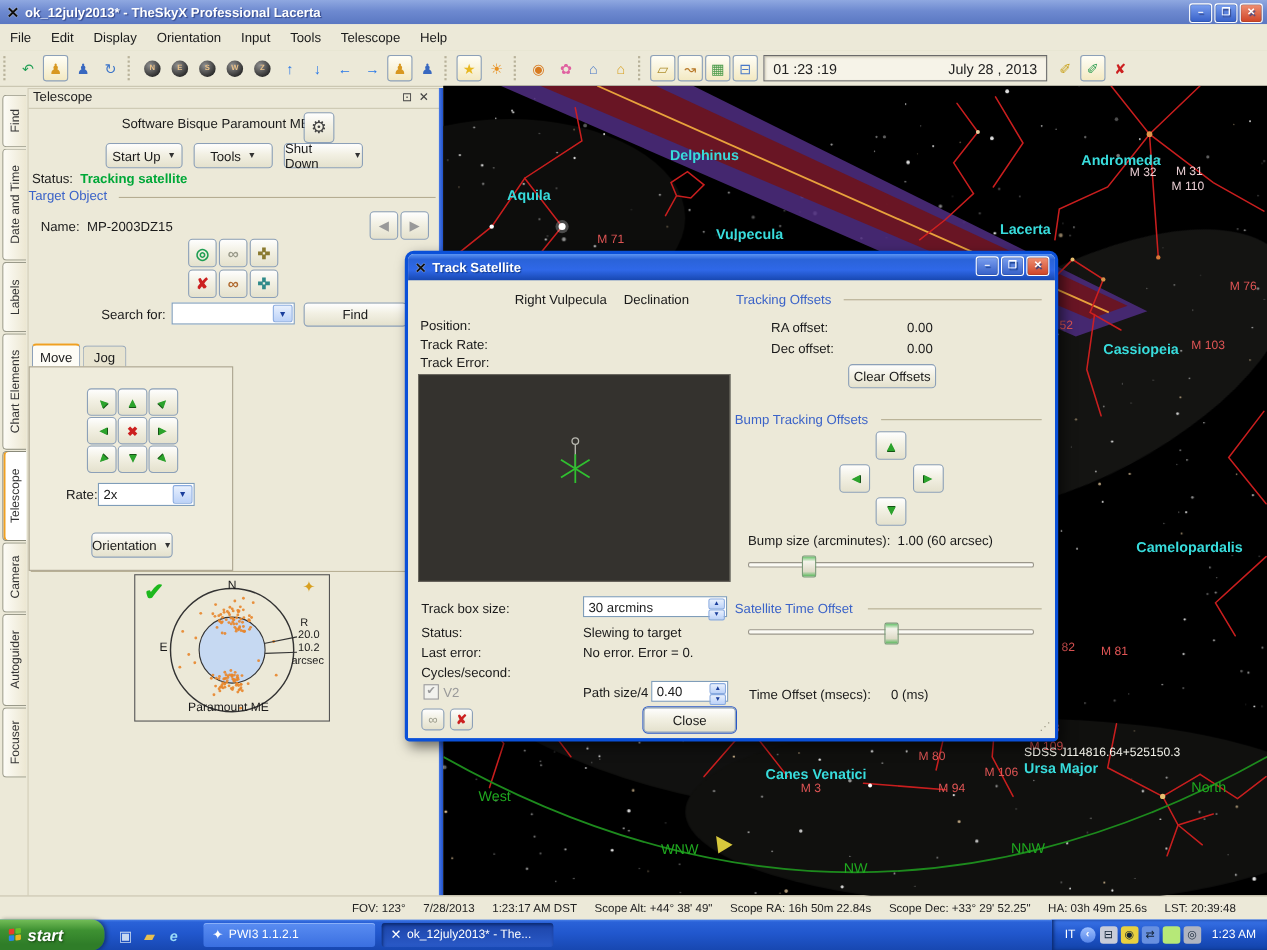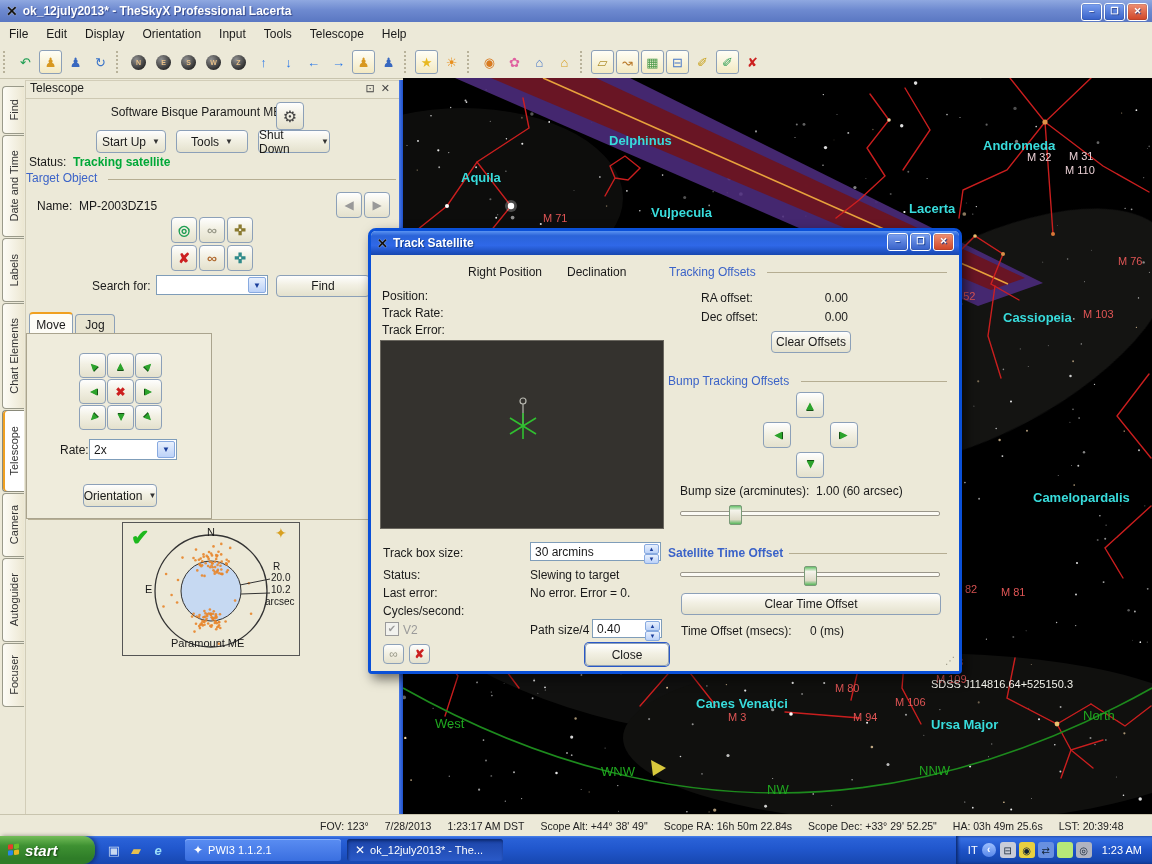--- a/index.html
+++ b/index.html
@@ -224,20 +224,24 @@
         <div class="tbtn boxed">
           <span class="tglyph" style="color: rgb(184, 120, 40);">↝</span>
         </div>
         <div class="tbtn boxed">
           <span class="tglyph" style="color: rgb(74, 154, 74);">▦</span>
         </div>
         <div class="tbtn boxed">
           <span class="tglyph" style="color: rgb(72, 120, 200);">⊟</span>
         </div>
       </div>
+    <div class="timebox">
+      <span>01 :23 :19</span>
+      <span>July 28 , 2013</span>
+    </div>
     <div id="tbright" style="display:flex;align-items:center;">
         <div class="tbtn">
           <span class="tglyph" style="color: rgb(200, 160, 24);">✐</span>
         </div>
         <div class="tbtn boxed">
           <span class="tglyph" style="color: rgb(47, 158, 83);">✐</span>
         </div>
         <div class="tbtn">
           <span class="tglyph" style="color: rgb(204, 32, 32);">✘</span>
         </div>
@@ -1041,21 +1045,21 @@
     </svg>
     <div id="chart-labels">
         <span class="chart-label cl-cyan" style="left: 58px; top: 92px;">Aquila</span>
         <span class="chart-label cl-cyan" style="left: 206px; top: 55px;">Delphinus</span>
         <span class="chart-label cl-cyan" style="left: 248px; top: 127px;">Vulpecula</span>
         <span class="chart-label cl-cyan" style="left: 460px; top: 123px; padding-left: 46px;">Lacerta</span>
         <span class="chart-label cl-cyan" style="left: 580px; top: 60px;">Andromeda</span>
         <span class="chart-label cl-cyan" style="left: 600px; top: 232px;">Cassiopeia</span>
         <span class="chart-label cl-cyan" style="left: 630px; top: 412px;">Camelopardalis</span>
         <span class="chart-label cl-cyan" style="left: 293px; top: 618px;">Canes Venatici</span>
-        <span class="chart-label cl-cyan" style="left: 528px; top: 613px; margin-top: 26px;">Ursa Major</span>
+        <span class="chart-label cl-cyan" style="left: 528px; top: 613px;">Ursa Major</span>
         <span class="chart-label cl-red" style="left: 140px; top: 134px;">M 71</span>
         <span class="chart-label cl-red" style="left: 715px; top: 177px;">M 76</span>
         <span class="chart-label cl-red" style="left: 548px; top: 212px;">M 52</span>
         <span class="chart-label cl-red" style="left: 680px; top: 230px;">M 103</span>
         <span class="chart-label cl-red" style="left: 598px; top: 508px;">M 81</span>
         <span class="chart-label cl-red" style="left: 562px; top: 505px;">82</span>
         <span class="chart-label cl-red" style="left: 548px; top: 578px;">08</span>
         <span class="chart-label cl-red" style="left: 533px; top: 595px;">M 109</span>
         <span class="chart-label cl-red" style="left: 432px; top: 604px;">M 80</span>
         <span class="chart-label cl-red" style="left: 492px; top: 618px;">M 106</span>
@@ -1077,21 +1081,21 @@
     <div class="dlg-title">
       <span class="app-x">✕</span>
       <span>Track Satellite</span>
       <div class="dlg-btns">
         <div class="wbtn">–</div>
         <div class="wbtn">❐</div>
         <div class="wbtn close">✕</div>
       </div>
     </div>
     <div class="dlg-body">
-      <div class="abs" style="left:97px;top:10px;">Right Position</div>
+      <div class="abs" style="left:97px;top:10px;">Right Vulpecula</div>
       <div class="abs" style="left:196px;top:10px;">Declination</div>
       <div class="abs" style="left:11px;top:34px;">Position:</div>
       <div class="abs" style="left:11px;top:51px;">Track Rate:</div>
       <div class="abs" style="left:11px;top:68px;">Track Error:</div>
 
       <div class="abs gtitle" style="left:298px;top:10px;">Tracking Offsets</div>
       <div class="gline" style="left:396px;top:17px;width:180px;"></div>
       <div class="abs" style="left:330px;top:36px;">RA offset:</div>
       <div class="abs" style="left:407px;top:36px;width:70px;text-align:right;">0.00</div>
       <div class="abs" style="left:330px;top:55px;">Dec offset:</div>
@@ -1133,36 +1137,33 @@
 
       <div class="abs" style="left:12px;top:291px;">Track box size:</div>
       <div class="spin abs" style="left:159px;top:287px;width:131px;height:19px;">
         <span>30 arcmins</span>
         <span class="sb">
             <div>▲</div>
             <div>▼</div>
           </span>
       </div>
 
-      <div class="abs gtitle" style="left:297px;top:291px;font-weight:bold;">Satellite Time Offset</div>
+      <div class="abs gtitle" style="left:297px;top:291px;">Satellite Time Offset</div>
       <div class="gline" style="left:418px;top:298px;width:158px;"></div>
       <div class="slider" style="left:309px;top:311px;width:260px;">
         <div class="groove"></div>
           <div class="thumb" style="left:124px;"></div>
       </div>
 
       <div class="abs" style="left:12px;top:313px;">Status:</div>
       <div class="abs" style="left:159px;top:313px;">Slewing to target</div>
       <div class="abs" style="left:12px;top:331px;">Last error:</div>
       <div class="abs" style="left:159px;top:331px;">No error. Error = 0.</div>
       <div class="abs" style="left:12px;top:349px;">Cycles/second:</div>
 
-      <div class="xpbtn abs" style="left:310px;top:338px;width:258px;height:20px;">
-          <span>Clear Time Offset</span>
-        </div>
 
       <span class="checkbox abs" style="left:14px;top:367px;">✔</span>
       <span class="abs" style="left:32px;top:368px;color:#9a9a9a;">V2</span>
       <div class="abs" style="left:159px;top:368px;">Path size/4</div>
       <div class="spin abs" style="left:221px;top:364px;width:70px;height:19px;">
         <span>0.40</span>
         <span class="sb">
             <div>▲</div>
             <div>▼</div>
           </span>

